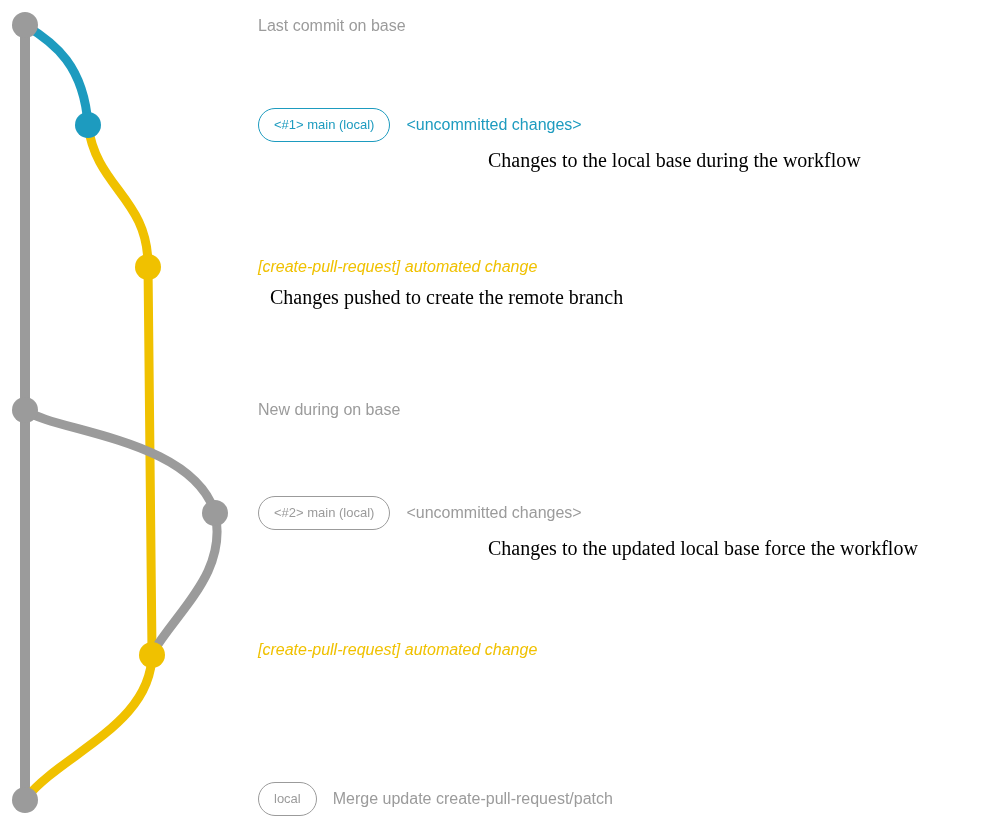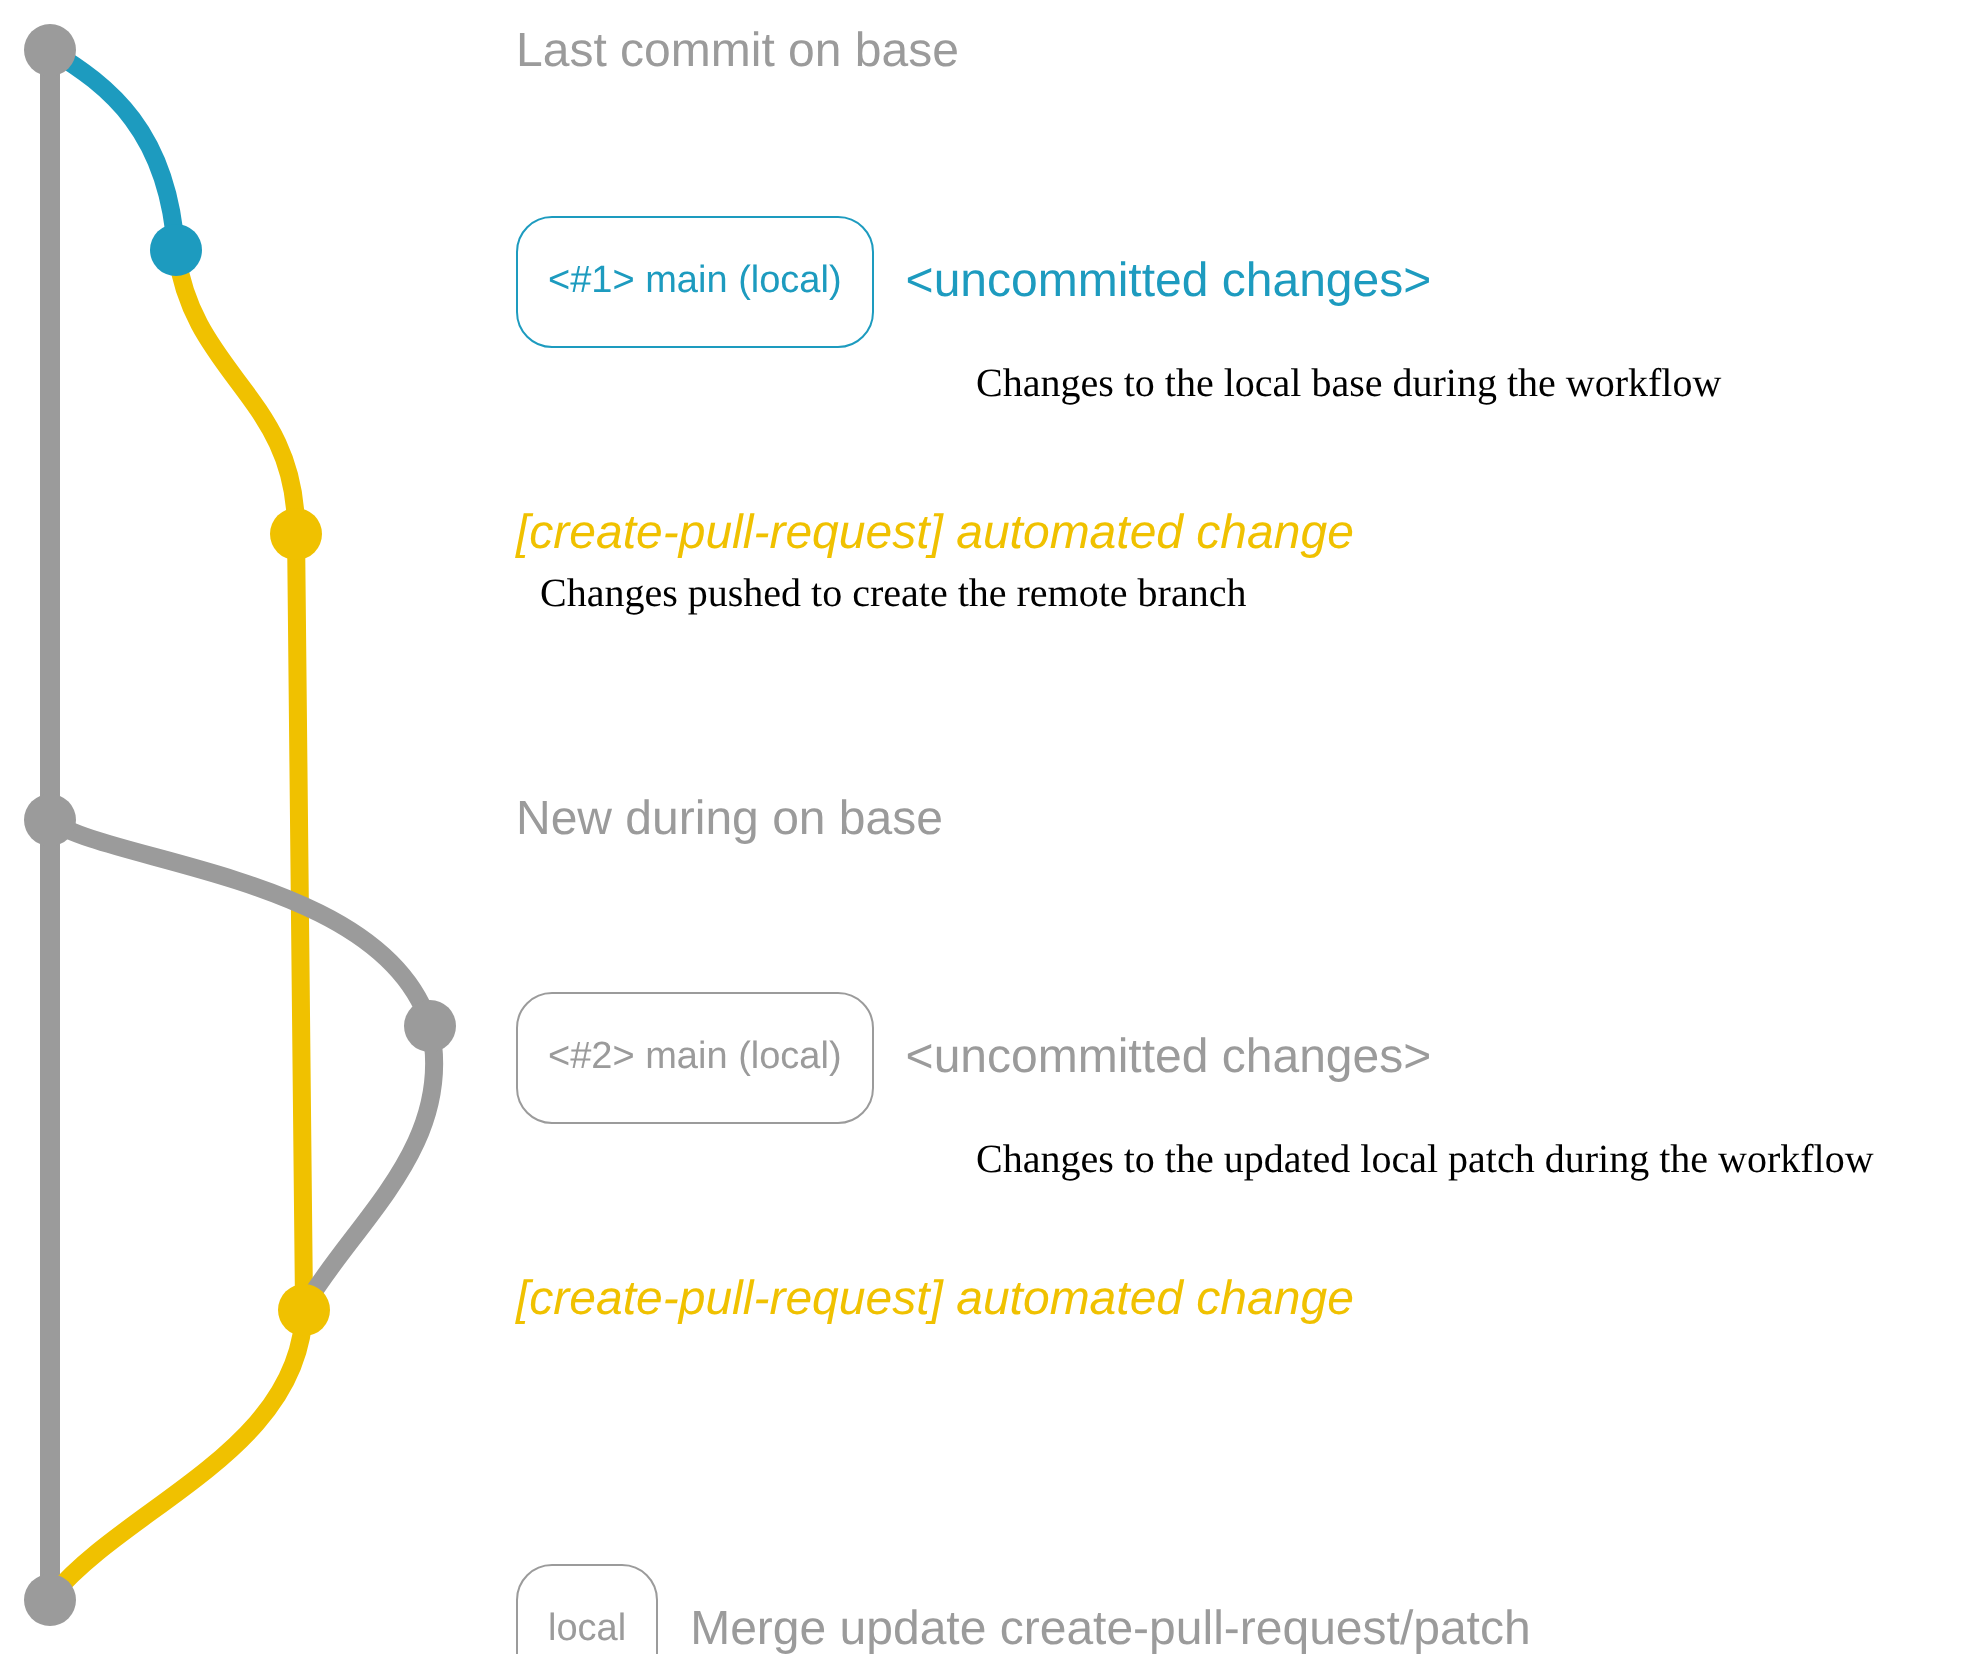--- a/index.html
+++ b/index.html
@@ -27,28 +27,28 @@
   .label-line {
     display: flex;
     align-items: center;
     gap: 16px;
   }
   .pill {
     display: inline-flex;
     align-items: center;
     border: 1.5px solid;
     border-radius: 18px;
-    padding: 20px 15px;
-    font-size: 19px;
+    padding: 4px 15px;
+    font-size: 13px;
     line-height: 24px;
     white-space: nowrap;
     background: #ffffff;
   }
   .title {
-    font-size: 24px;
+    font-size: 16px;
     line-height: 24px;
     white-space: nowrap;
   }
   .caption {
     font-family: "Liberation Serif", serif;
     font-size: 20px;
     line-height: 22px;
     color: #000000;
     margin-top: 7px;
     white-space: nowrap;
@@ -106,21 +106,21 @@
 
   <div class="row" style="left:258px; top:398px">
     <div class="title gray">New during on base</div>
   </div>
 
   <div class="row" style="left:258px; top:496px">
     <div class="label-line">
       <span class="pill gray">&lt;#2&gt; main (local)</span>
       <span class="title gray">&lt;uncommitted changes&gt;</span>
     </div>
-    <div class="caption" style="margin-left:230px">Changes to the updated local patch during the workflow</div>
+    <div class="caption" style="margin-left:230px">Changes to the updated local base force the workflow</div>
   </div>
 
   <div class="row" style="left:258px; top:638px">
     <div class="label-line">
       <span class="title yellow">[create-pull-request] automated change</span>
     </div>
   </div>
 
   <div class="row" style="left:258px; top:782px">
     <div class="label-line">

